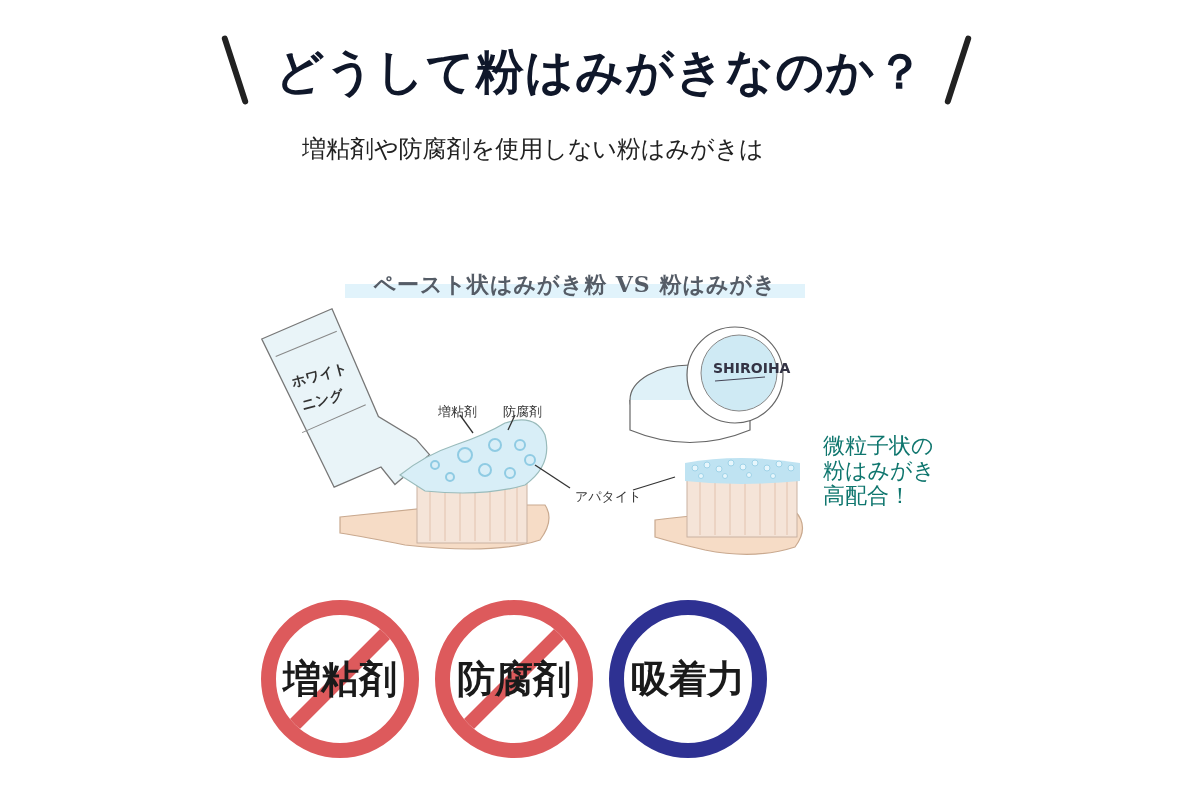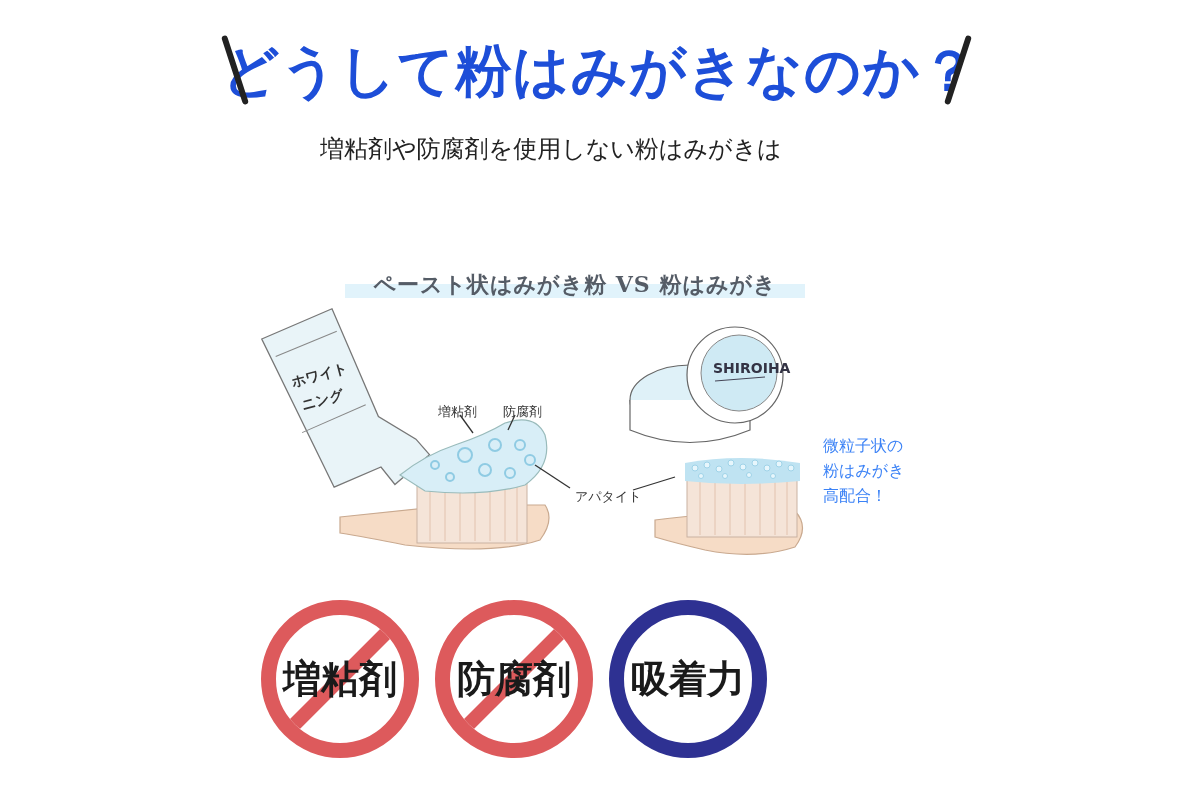--- a/index.html
+++ b/index.html
@@ -2,32 +2,32 @@
 <html><head>
 <meta charset="utf-8">
 <style>
   html, body { margin:0; padding:0; background:#ffffff; }
   body { width:1200px; height:800px; position:relative; overflow:hidden; font-family:"DejaVu Sans", sans-serif; color:#222; }
 
   .headline { position:absolute; left:0; top:36px; width:1200px; text-align:center; }
   .headline .slash { position:absolute; top:-2px; width:6px; height:72px; background:#222; border-radius:3px; }
   .headline .slash.left { left:232px; transform:rotate(-18deg); }
   .headline .slash.right { left:955px; transform:rotate(18deg); }
-  .headline .title { font-size:56px; font-weight:bold; letter-spacing:1px; color:#1d4ed8; line-height:70px; }
+  .headline .title { font-size:48px; font-weight:bold; letter-spacing:1px; color:#0f172a; line-height:70px; }
 
-  .lead { position:absolute; left:320px; top:128px; width:640px; font-size:24px; line-height:42px; color:#222; }
+  .lead { position:absolute; left:302px; top:128px; width:640px; font-size:24px; line-height:42px; color:#222; }
   .lead p { margin:0; }
 
   .compare-title { position:absolute; left:345px; top:266px; width:460px; height:36px; text-align:center; }
   .compare-title .bar { position:absolute; left:0; right:0; bottom:4px; height:14px; background:#e1f3fb; }
   .compare-title .text { position:relative; font-family:"DejaVu Serif", serif; font-weight:bold; font-size:22px; color:#555c66; letter-spacing:1px; line-height:36px; }
 
   .illustration { position:absolute; left:255px; top:305px; width:700px; height:275px; }
   .label { position:absolute; font-size:13px; color:#333; white-space:nowrap; }
-  .label.big { font-size:16px; line-height:25px; color:#3b82f6; }
+  .label.big { font-size:22px; line-height:25px; color:#0f766e; }
 
   .badges { position:absolute; left:0; top:600px; width:1200px; height:160px; }
   .badge { position:absolute; top:0; width:158px; height:158px; box-sizing:border-box; border-radius:50%; border:15px solid; display:flex; align-items:center; justify-content:center; overflow:hidden; }
   .badge .strike { position:absolute; left:50%; top:50%; width:170px; height:14px; margin-left:-85px; margin-top:-7px; transform:rotate(-45deg); }
   .badge .btext { position:relative; z-index:2; font-size:38px; font-weight:bold; color:#1a1a1a; letter-spacing:0; }
 </style>
 </head>
 <body>
 
 <div class="headline">

